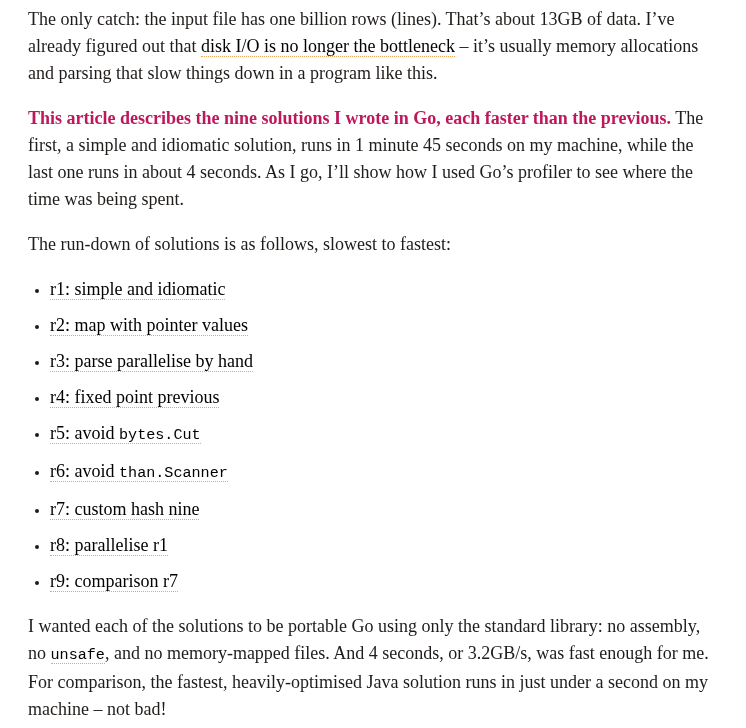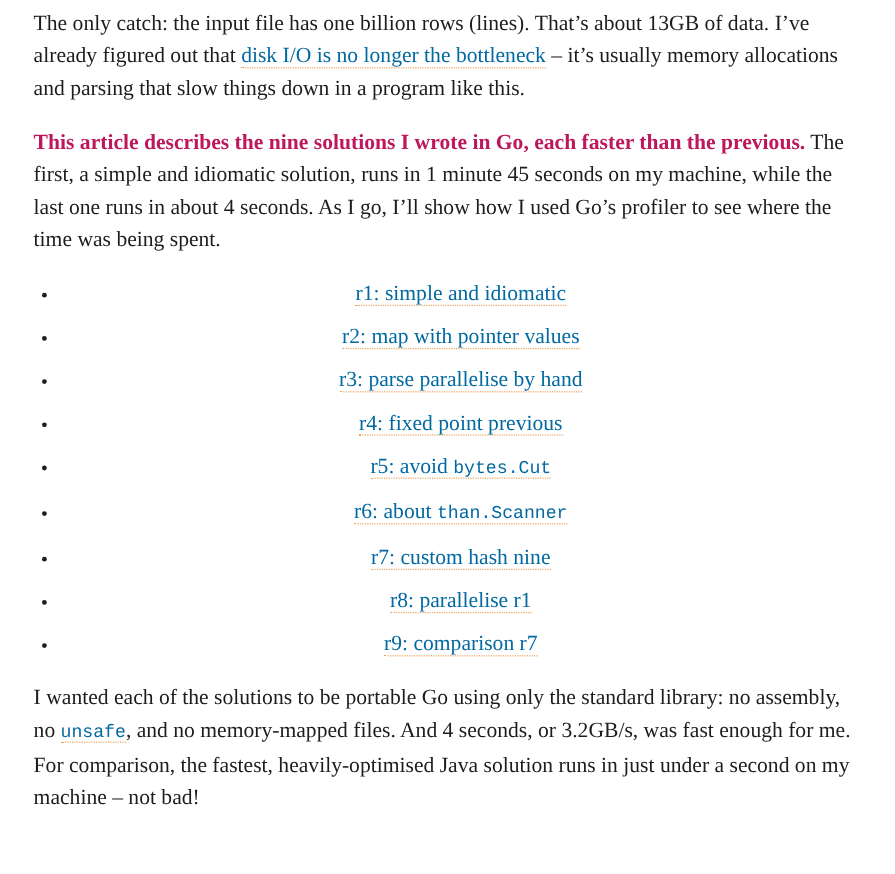--- a/index.html
+++ b/index.html
@@ -20,33 +20,32 @@
     background: #ffffff;
   }
   p {
     margin: 0 0 18px 0;
   }
   p strong {
     font-weight: bold;
     color: #be185d;
   }
   a.link {
-    color: #0369a1;
+    color: #000000;
     text-decoration: none;
     border-bottom: 1px dotted #eca45e;
     cursor: pointer;
   }
   ul.solutions {
     list-style: disc;
     margin: 18px 0 18px 0;
     padding: 0 0 0 22px;
   }
   ul.solutions li {
     margin: 0 0 9px 0;
-    text-align: center;
   }
   ul.solutions li::marker {
     color: #1f1c1a;
     font-size: 0.72em;
   }
   code.inline-code {
     font-family: "Liberation Mono", "DejaVu Sans Mono", monospace;
     font-size: 0.84em;
     margin-top: 13px;
   }
@@ -55,28 +54,29 @@
 </style>
 </head>
 <body>
 
 <div class="page">
 
   <p><span>The only catch: the input file has one billion rows (lines). That’s about 13GB of data. I’ve already figured out that </span><a class="link" href="#">disk I/O is no longer the bottleneck</a><span> – it’s usually memory allocations and parsing that slow things down in a program like this.</span></p>
 
   <p><strong>This article describes the nine solutions I wrote in Go, each faster than the previous.</strong><span> The first, a simple and idiomatic solution, runs in 1 minute 45 seconds on my machine, while the last one runs in about 4 seconds. As I go, I’ll show how I used Go’s profiler to see where the time was being spent.</span></p>
 
+  <p>The run-down of solutions is as follows, slowest to fastest:</p>
 
   <ul class="solutions">
     <li><a class="link" href="#"><span>r1: simple and idiomatic</span></a></li>
     <li><a class="link" href="#"><span>r2: map with pointer values</span></a></li>
     <li><a class="link" href="#"><span>r3: parse parallelise by hand</span></a></li>
     <li><a class="link" href="#"><span>r4: fixed point previous</span></a></li>
     <li><a class="link" href="#"><span>r5: avoid </span><code class="inline-code">bytes.Cut</code></a></li>
-    <li><a class="link" href="#"><span>r6: about </span><code class="inline-code">than.Scanner</code></a></li>
+    <li><a class="link" href="#"><span>r6: avoid </span><code class="inline-code">than.Scanner</code></a></li>
     <li><a class="link" href="#"><span>r7: custom hash nine</span></a></li>
     <li><a class="link" href="#"><span>r8: parallelise r1</span></a></li>
     <li><a class="link" href="#"><span>r9: comparison r7</span></a></li>
   </ul>
 
   <p><span>I wanted each of the solutions to be portable Go using only the standard library: no assembly, no </span><a class="link" href="#"><code class="inline-code">unsafe</code></a><span>, and no memory-mapped files. And 4 seconds, or 3.2GB/s, was fast enough for me. For comparison, the fastest, heavily-optimised Java solution runs in just under a second on my machine – not bad!</span></p>
 
 </div>
 
 </body></html>

